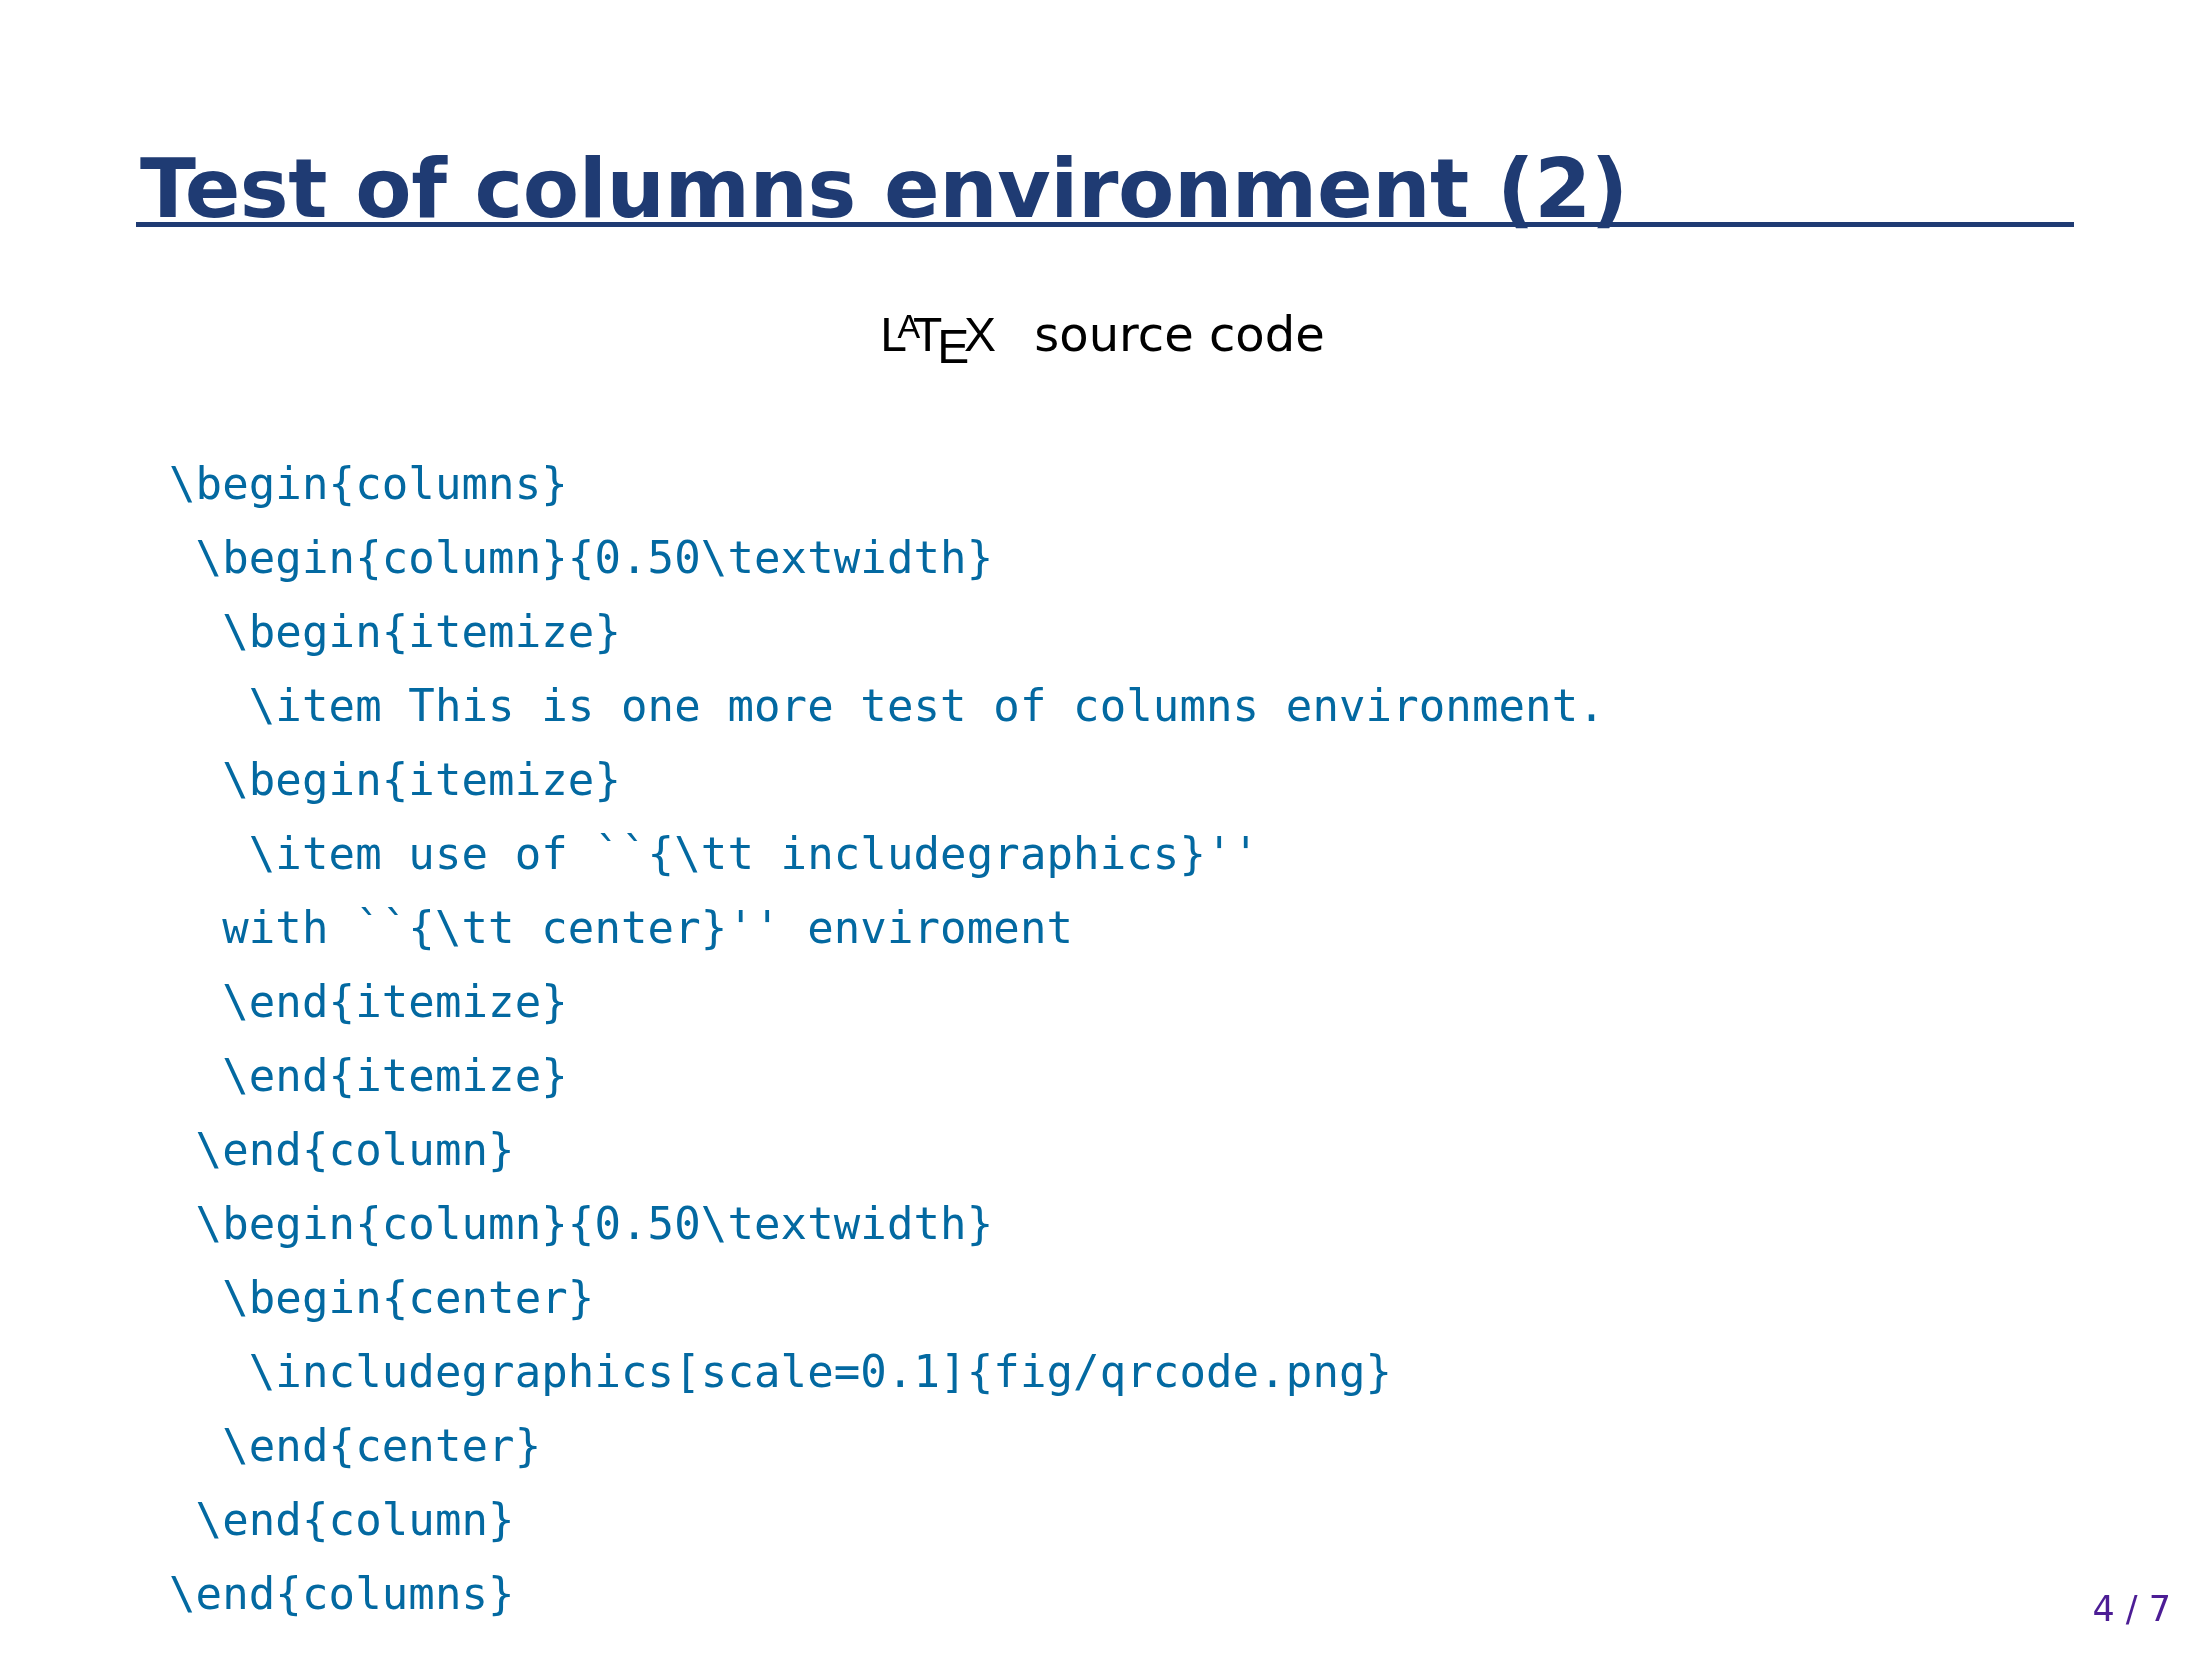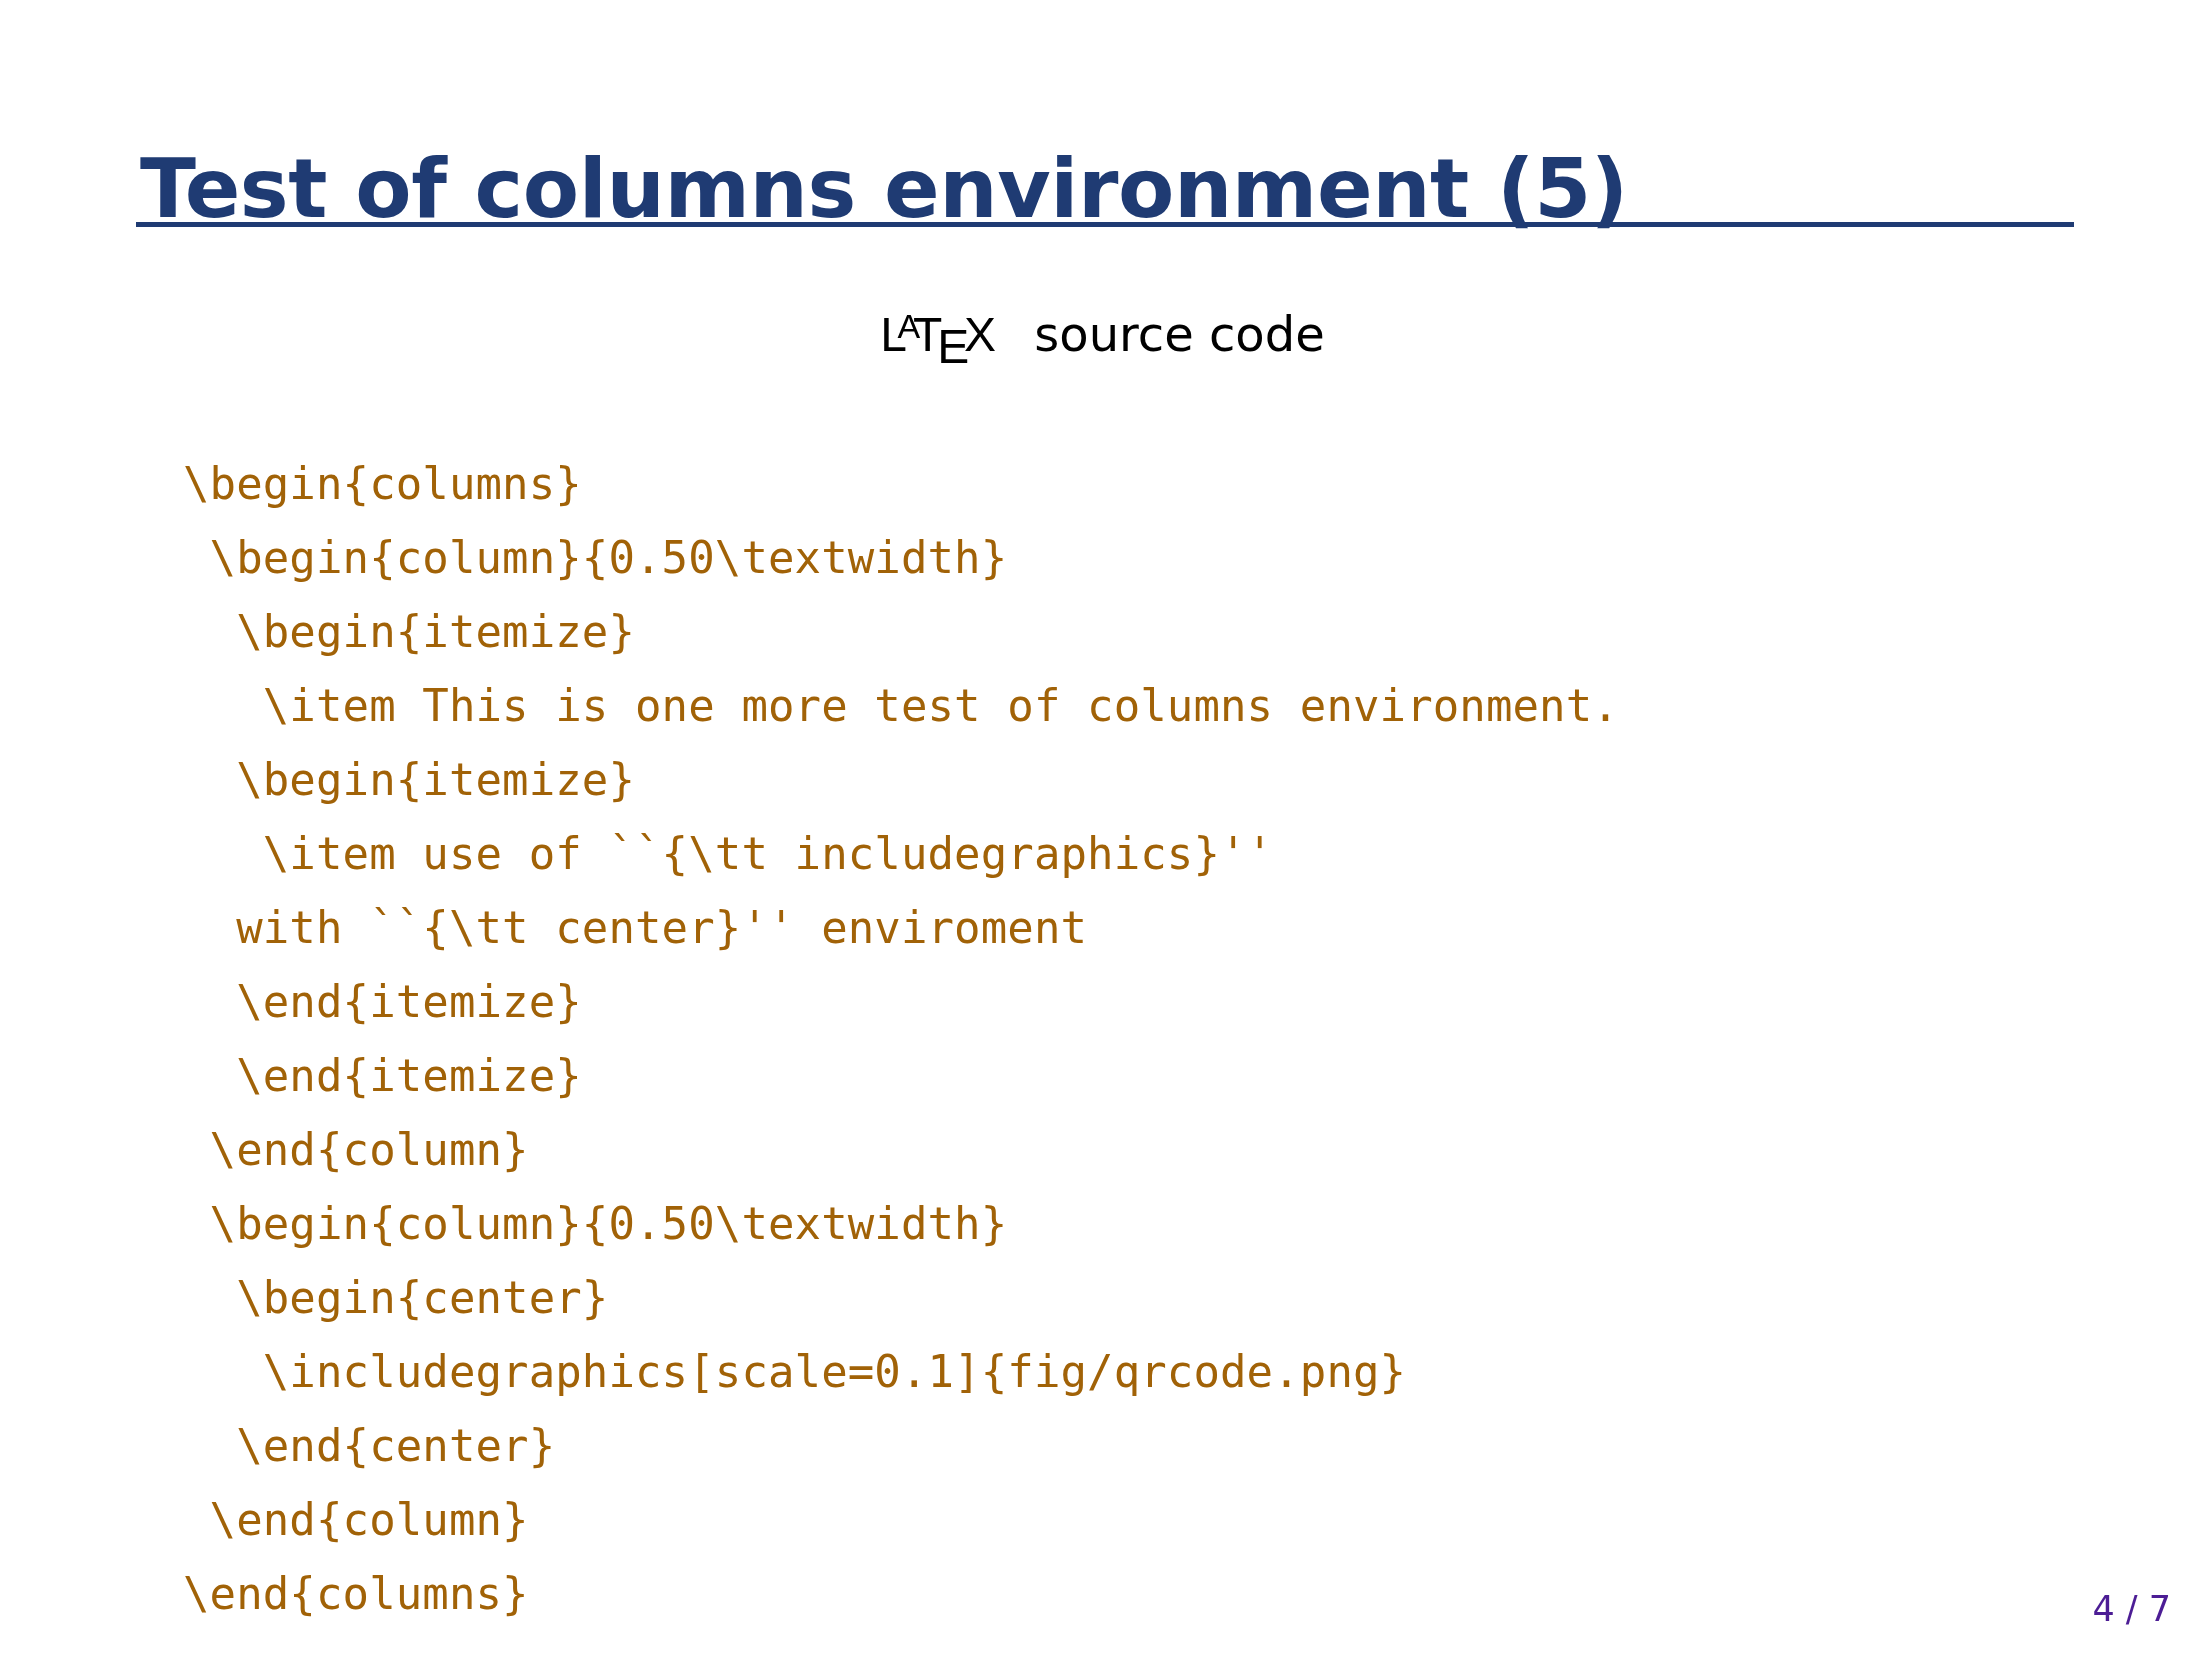--- a/index.html
+++ b/index.html
@@ -81,26 +81,26 @@
   }
   .latex-logo .l-X { position: relative; left: -22px; }
   .subtitle .sub-words {
     display: inline-block;
     margin-left: 17px;
   }
 
   
   .code-block {
     position: absolute;
-    left: 183px;
+    left: 169px;
     top: 403px;
     font-family: "DejaVu Sans Mono", monospace;
     font-size: 44px;
     line-height: 74px;
-    color: #a16207;
+    color: #0369a1;
     white-space: pre;
     letter-spacing: 0.1px;
   }
   .code-line {
     display: block;
     white-space: pre;
     height: 74px;
   }
 
   
@@ -112,21 +112,21 @@
     font-size: 35px;
     color: #4c1d95;
     white-space: nowrap;
   }
 </style>
 </head>
 <body>
 
 <div class="slide">
 
-  <h1 class="slide-title">Test of columns environment (5)</h1>
+  <h1 class="slide-title">Test of columns environment (2)</h1>
 
   <div class="title-rule"></div>
 
   <div class="subtitle">
     <span class="latex-logo"><span class="l-L">L</span><span class="l-A">A</span><span class="l-T">T</span><span class="l-E">E</span><span class="l-X">X</span></span><span class="sub-words">source code</span>
   </div>
 
   <pre class="code-block"><code><span class="code-line">\begin{columns}</span><span class="code-line"> \begin{column}{0.50\textwidth}</span><span class="code-line">  \begin{itemize}</span><span class="code-line">   \item This is one more test of columns environment.</span><span class="code-line">  \begin{itemize}</span><span class="code-line">   \item use of ``{\tt includegraphics}''</span><span class="code-line">  with ``{\tt center}'' enviroment</span><span class="code-line">  \end{itemize}</span><span class="code-line">  \end{itemize}</span><span class="code-line"> \end{column}</span><span class="code-line"> \begin{column}{0.50\textwidth}</span><span class="code-line">  \begin{center}</span><span class="code-line">   \includegraphics[scale=0.1]{fig/qrcode.png}</span><span class="code-line">  \end{center}</span><span class="code-line"> \end{column}</span><span class="code-line">\end{columns}</span></code></pre>
 
   <div class="page-number">4 / 7</div>

